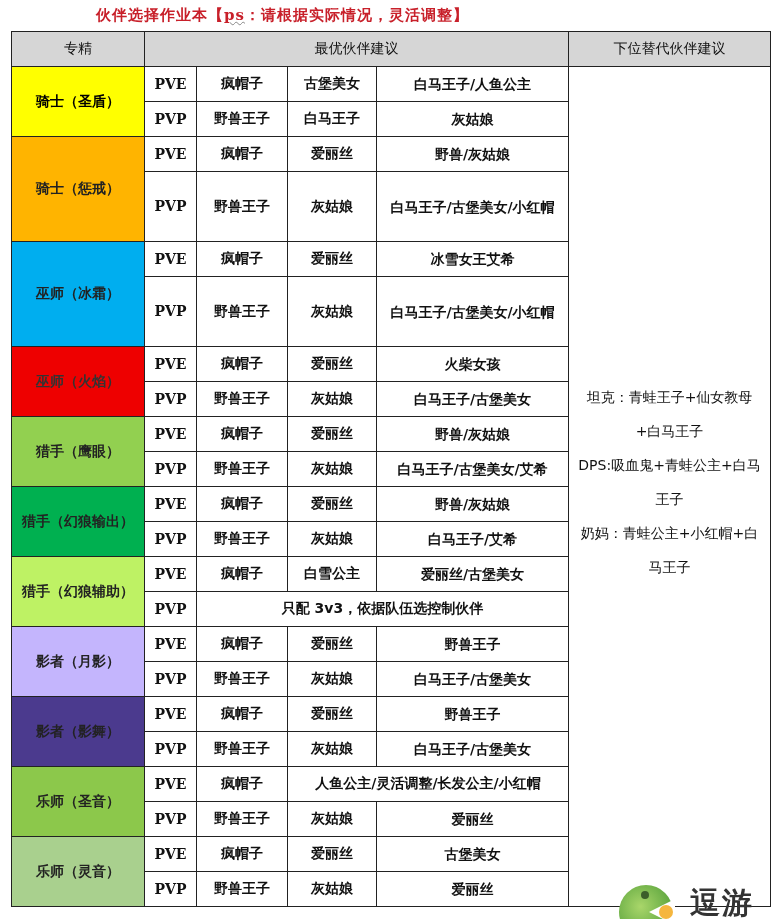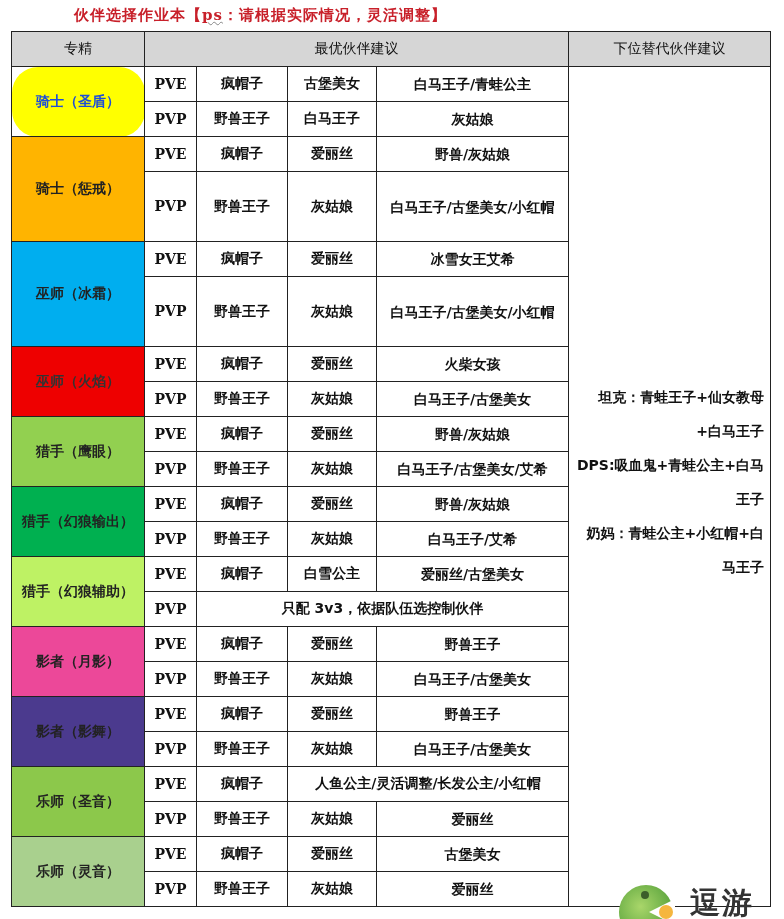--- a/index.html
+++ b/index.html
@@ -1,35 +1,35 @@
 <!DOCTYPE html>
 <html><head>
   <meta charset="utf-8">
   <style>
     html, body { margin: 0; padding: 0; background: #ffffff; }
     body { width: 784px; height: 919px; position: relative; overflow: hidden;
       font-family: "DejaVu Sans", sans-serif; color: #111; }
-    .title { position: absolute; left: 74px; top: 3px; height: 24px; line-height: 24px;
+    .title { position: absolute; left: 96px; top: 3px; height: 24px; line-height: 24px;
       font-size: 15px; color: #c8202a; font-weight: bold; letter-spacing: 1px; white-space: nowrap;
       font-family: "DejaVu Serif", serif; }
     .title .ps { text-decoration: underline wavy #888; text-decoration-thickness: 1px; }
     table.main { position: absolute; left: 11px; top: 31px; border-collapse: collapse;
       table-layout: fixed; width: 759px; }
     table.main td, table.main th { border: 1px solid #222; padding: 0; text-align: center;
       vertical-align: middle; font-size: 14px; overflow: hidden; }
     th { background: #d6d6d6; height: 34px; font-weight: normal; font-size: 15px; }
     td { height: 34px; background: #fff; }
     td.dbl { height: 69px; line-height: 35px; }
     td.spec { font-weight: bold; font-size: 14px; }
     td.mode { font-family: "DejaVu Serif", serif; font-weight: bold; font-size: 12px; }
     td.p1 { font-weight: bold; }
     td.wrap { line-height: 34px; padding: 0 6px; }
     td.alt { vertical-align: top; position: relative; }
-    .alt-text { position: absolute; left: 6px; right: 6px; top: 313px; font-weight: bold;
-      font-size: 14px; line-height: 34px; text-align: right; }
+    .alt-text { position: absolute; left: 6px; right: 6px; top: 313px; font-weight: normal;
+      font-size: 14px; line-height: 34px; text-align: center; }
     .logo { position: absolute; left: 617px; top: 845px; width: 152px; height: 60px; margin-top: 36px; }
     .logo .pac { position: absolute; left: 2px; top: 4px; width: 54px; height: 54px; border-radius: 50%;
       background: radial-gradient(circle at 40% 40%, #a9d66a, #5ea63f 70%, #3f8a2f); }
     .logo .mouth { position: absolute; left: 32px; top: 18px; width: 0; height: 0;
       border-top: 13px solid transparent; border-bottom: 13px solid transparent; border-right: 26px solid #fff; }
     .logo .eye { position: absolute; left: 24px; top: 10px; width: 8px; height: 8px; border-radius: 50%; background: #3b5e2a; }
     .logo .dot { position: absolute; left: 42px; top: 24px; width: 14px; height: 14px; border-radius: 50%; background: #f5b63e; }
     .logo .brand { position: absolute; left: 73px; top: 2px; font-size: 30px; font-weight: bold; color: #333; letter-spacing: 2px; }
     .logo .url { position: absolute; left: 75px; top: 38px; font-size: 14px; color: #333; letter-spacing: 1px; }
   </style>
@@ -49,25 +49,25 @@
   </colgroup>
   <thead>
     <tr>
       <th>专精</th>
       <th colspan="4">最优伙伴建议</th>
       <th>下位替代伙伴建议</th>
     </tr>
   </thead>
   <tbody id="tbody">
       <tr>
-        <td class="spec" rowspan="2" style="background: rgb(255, 255, 0); color: #1d4ed8; border-radius: 26px;">骑士（圣盾）</td>
+        <td class="spec" rowspan="2" style="background: rgb(255, 255, 0); color: #000000;">骑士（圣盾）</td>
         <td class="mode">PVE</td>
         <td class="p1">疯帽子</td>
         <td class="p1">古堡美女</td>
-        <td class="p1 wrap">白马王子/青蛙公主</td>
+        <td class="p1 wrap">白马王子/人鱼公主</td>
         <td class="alt" rowspan="22">
           <div class="alt-text">
             <div>坦克：青蛙王子+仙女教母+白马王子</div>
             <div>DPS:吸血鬼+青蛙公主+白马王子</div>
             <div>奶妈：青蛙公主+小红帽+白马王子</div>
           </div>
         </td>
       </tr>
       <tr>
         <td class="mode">PVP</td>
@@ -145,21 +145,21 @@
         <td class="mode">PVE</td>
         <td class="p1">疯帽子</td>
         <td class="p1">白雪公主</td>
         <td class="p1 wrap">爱丽丝/古堡美女</td>
       </tr>
       <tr>
         <td class="mode">PVP</td>
         <td class="p1" colspan="3">只配 3v3，依据队伍选控制伙伴</td>
       </tr>
       <tr>
-        <td class="spec" rowspan="2" style="background: #ec4899; color: rgb(34, 34, 34);">影者（月影）</td>
+        <td class="spec" rowspan="2" style="background: #c4b5fd; color: rgb(34, 34, 34);">影者（月影）</td>
         <td class="mode">PVE</td>
         <td class="p1">疯帽子</td>
         <td class="p1">爱丽丝</td>
         <td class="p1 wrap">野兽王子</td>
       </tr>
       <tr>
         <td class="mode">PVP</td>
         <td class="p1">野兽王子</td>
         <td class="p1">灰姑娘</td>
         <td class="p1 wrap">白马王子/古堡美女</td>

